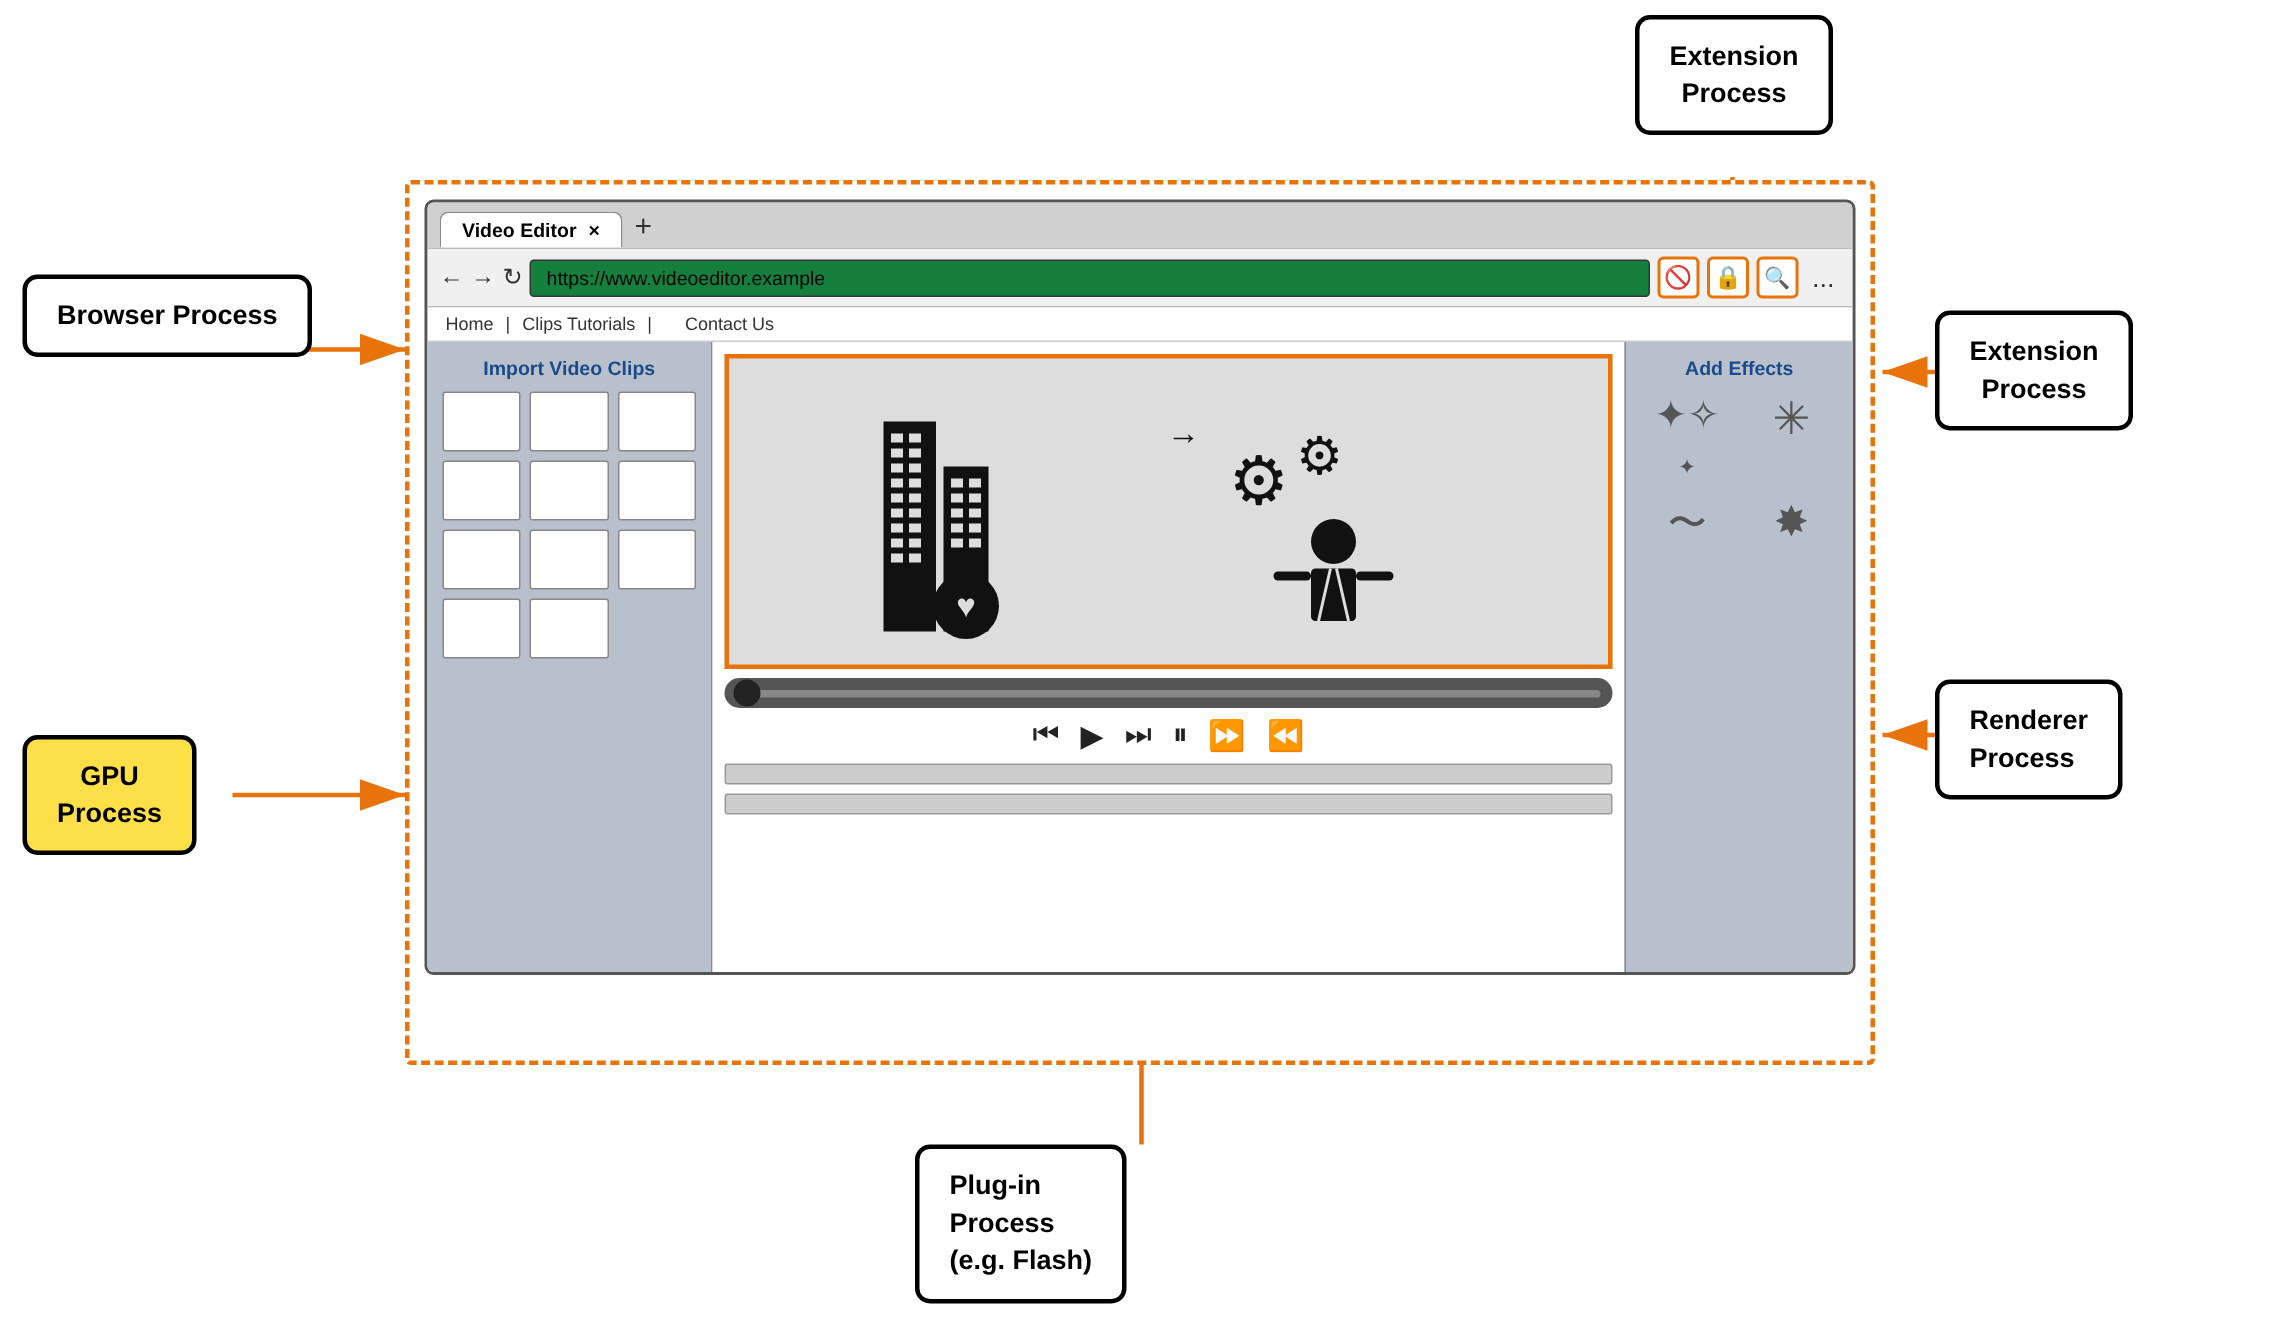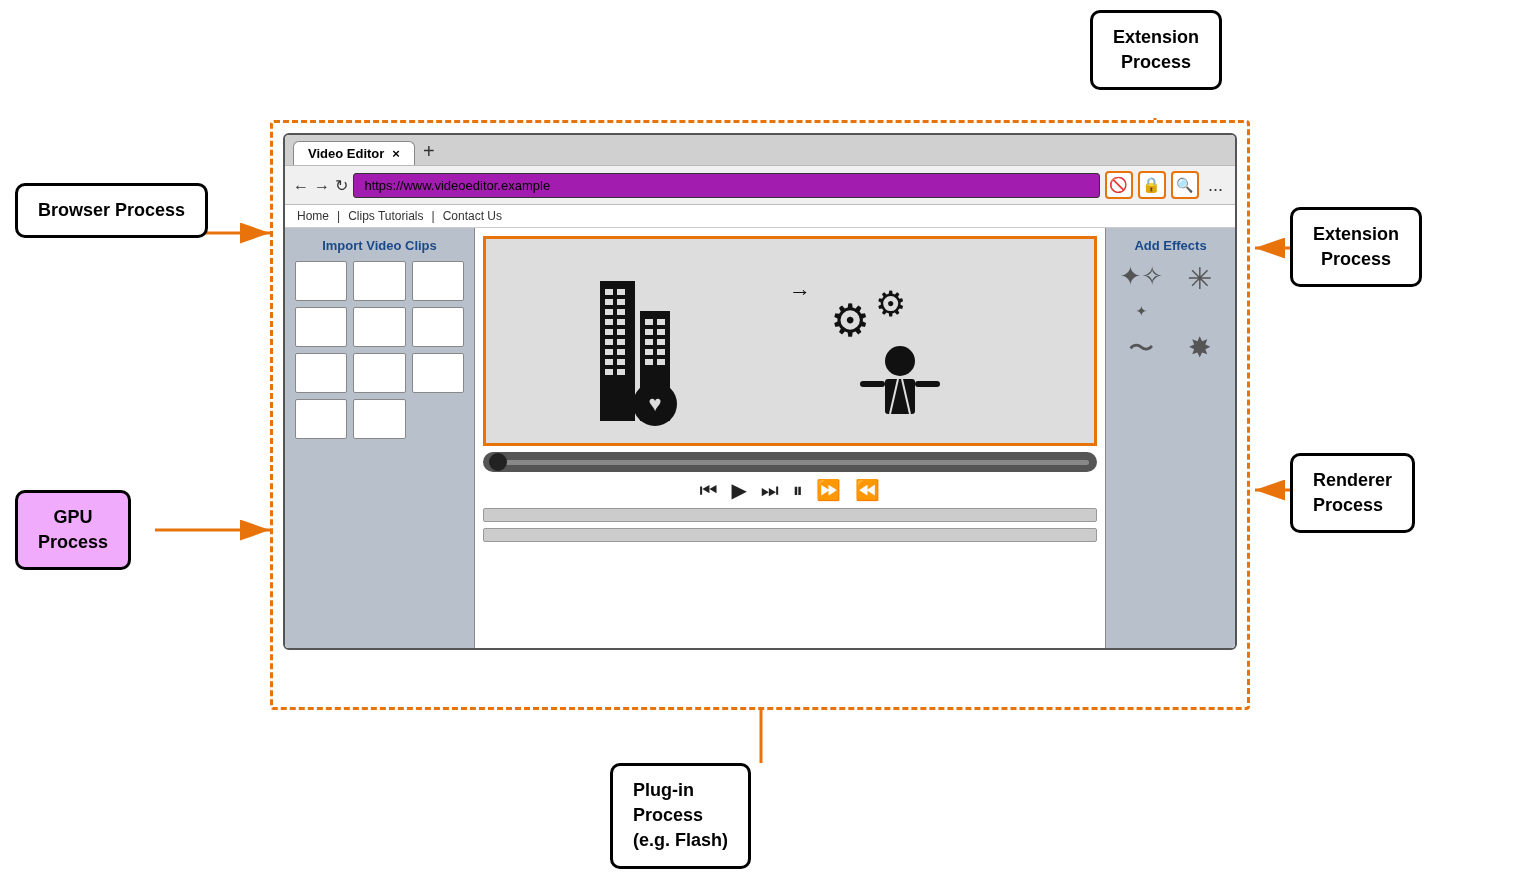--- a/index.html
+++ b/index.html
@@ -50,21 +50,21 @@
 </div>
 
 <div style="position:absolute; top:10px; left:1090px; border:3px solid #000; border-radius:10px; background:#fff; font-weight:bold; font-size:18px; text-align:center; padding:12px 20px; line-height:1.4;">
   <span>Extension<br>Process</span>
 </div>
 
 <div style="position:absolute; top:207px; left:1290px; border:3px solid #000; border-radius:10px; background:#fff; font-weight:bold; font-size:18px; text-align:center; padding:12px 20px; line-height:1.4;">
   <span>Extension<br>Process</span>
 </div>
 
-<div style="position:absolute; top:490px; left:15px; border:3px solid #000; border-radius:10px; background:#f0abfc; font-weight:bold; font-size:18px; text-align:center; padding:12px 20px; line-height:1.4;">
+<div style="position:absolute; top:490px; left:15px; border:3px solid #000; border-radius:10px; background:#fde047; font-weight:bold; font-size:18px; text-align:center; padding:12px 20px; line-height:1.4;">
   <span>GPU<br>Process</span>
 </div>
 
 <div style="position:absolute; top:453px; left:1290px; border:3px solid #000; border-radius:10px; background:#fff; font-weight:bold; font-size:18px; padding:12px 20px; line-height:1.4;">
   <span>Renderer<br>Process</span>
 </div>
 
 <div style="position:absolute; top:763px; left:610px; border:3px solid #000; border-radius:10px; background:#fff; font-weight:bold; font-size:18px; padding:12px 20px; line-height:1.4;">
   <span>Plug-in<br>Process<br>(e.g. Flash)</span>
 </div>
@@ -80,42 +80,42 @@
       </div>
       <div style="font-size:20px; margin-left:8px; cursor:pointer; padding-bottom:2px; color:#333;">
         <span>+</span>
       </div>
     </div>
 
     <div style="display:flex; align-items:center; padding:5px 8px; background:#f0f0f0; gap:5px; border-top:1px solid #bbb; border-bottom:1px solid #bbb;">
       <button style="background:none;border:none;font-size:16px;cursor:pointer;color:#333;">←</button>
       <button style="background:none;border:none;font-size:16px;cursor:pointer;color:#333;">→</button>
       <button style="background:none;border:none;font-size:16px;cursor:pointer;color:#333;">↻</button>
-      <input style="flex: 1 1 0%; padding: 4px 10px; font-size: 13px; border: 1.5px solid rgb(51, 51, 51); border-radius: 3px; background: #a21caf;" type="text" value="https://www.videoeditor.example">
+      <input style="flex: 1 1 0%; padding: 4px 10px; font-size: 13px; border: 1.5px solid rgb(51, 51, 51); border-radius: 3px; background: #15803d;" type="text" value="https://www.videoeditor.example">
 
       <div style="width:28px;height:28px;border:2px solid #e8730a;border-radius:4px;display:flex;align-items:center;justify-content:center;font-size:15px;background:#fff;cursor:pointer;">
         🚫
       </div>
       <div style="width:28px;height:28px;border:2px solid #e8730a;border-radius:4px;display:flex;align-items:center;justify-content:center;font-size:15px;background:#fff;cursor:pointer;">
         🔒
       </div>
       <div style="width:28px;height:28px;border:2px solid #e8730a;border-radius:4px;display:flex;align-items:center;justify-content:center;font-size:14px;background:#fff;cursor:pointer;">
         🔍
       </div>
       <span style="font-size:18px;cursor:pointer;color:#333;padding:0 4px;">...</span>
     </div>
 
     <div style="background:#fff;">
 
       <div style="padding:4px 12px; font-size:12px; color:#333; border-bottom:1px solid #ccc; display:flex; gap:8px;">
         <span style="cursor:pointer;">Home</span>
         <span>|</span>
         <span style="cursor:pointer;">Clips Tutorials</span>
         <span>|</span>
-        <span style="cursor:pointer;">Contact Us</span>
+        <span style="cursor:pointer;margin-left:14px;">Contact Us</span>
       </div>
 
       <div style="display:flex; min-height:420px;">
 
         <div style="background:#b8c0cc; padding:10px; width:190px; flex-shrink:0; border-right:1.5px solid #888;">
           <div style="font-weight:bold; font-size:13px; color:#1a4a8a; margin-bottom:8px; text-align:center;">Import Video Clips</div>
           <div style="display:grid; grid-template-columns:1fr 1fr 1fr; gap:6px;">
 
             <div style="background:#fff;border:1.5px solid #888;height:40px;border-radius:2px;cursor:pointer;"></div>
             <div style="background:#fff;border:1.5px solid #888;height:40px;border-radius:2px;cursor:pointer;"></div>
@@ -201,21 +201,21 @@
             <span style="cursor:pointer;">⏭</span>
             <span style="cursor:pointer;">⏸</span>
             <span style="cursor:pointer;">⏩</span>
             <span style="cursor:pointer;">⏪</span>
           </div>
 
           <div style="height:14px;background:#ccc;border:1px solid #999;border-radius:2px;"></div>
           <div style="height:14px;background:#ccc;border:1px solid #999;border-radius:2px;"></div>
         </div>
 
-        <div style="background:#b8c0cc; padding:10px; width:130px; flex-shrink:0; border-left:1.5px solid #888;">
+        <div style="background:#b8c0cc; padding:10px; width:152px; flex-shrink:0; border-left:1.5px solid #888;">
           <div style="font-weight:bold; font-size:13px; color:#1a4a8a; margin-bottom:8px; text-align:center;">Add Effects</div>
           <div style="display:grid; grid-template-columns:1fr 1fr; gap:8px; margin-top:8px;">
             <div style="font-size:26px;text-align:center;cursor:pointer;color:#555;">✦✧<br><span style="font-size:14px;">✦</span></div>
             <div style="font-size:30px;text-align:center;cursor:pointer;color:#555;">✳</div>
             <div style="font-size:26px;text-align:center;cursor:pointer;color:#555;">〜</div>
             <div style="font-size:28px;text-align:center;cursor:pointer;color:#555;">✸</div>
           </div>
         </div>
 
       </div>

